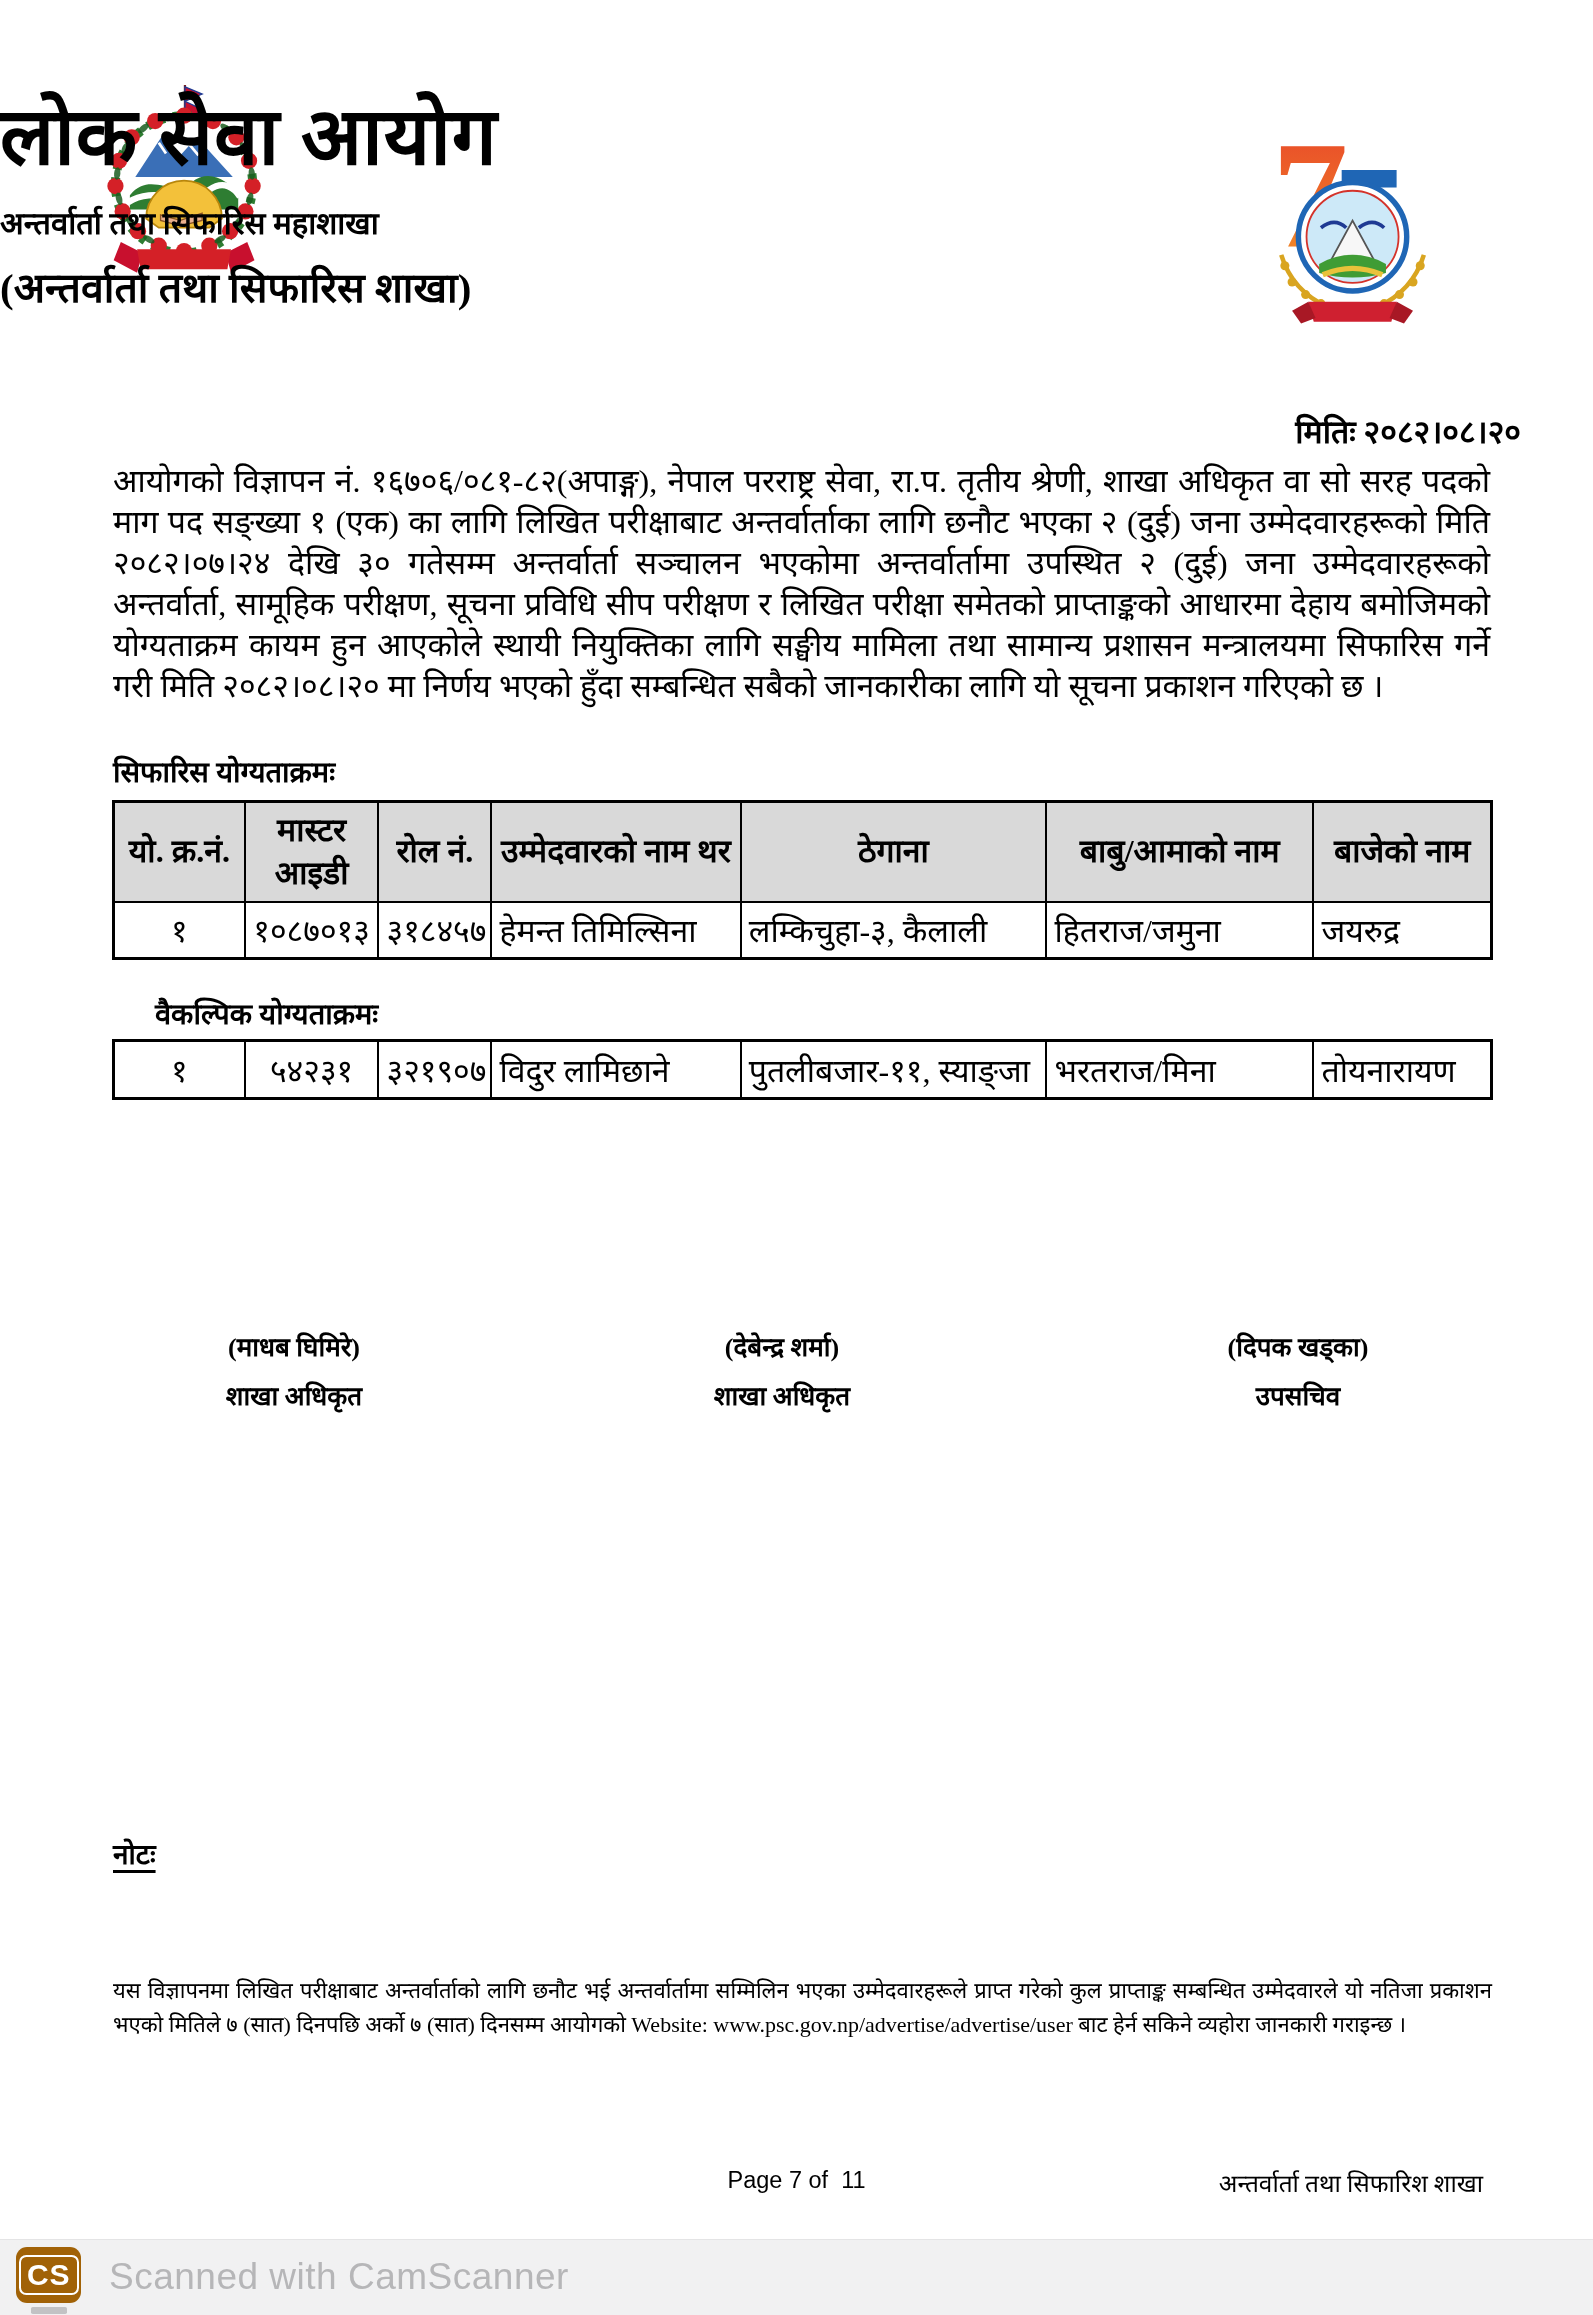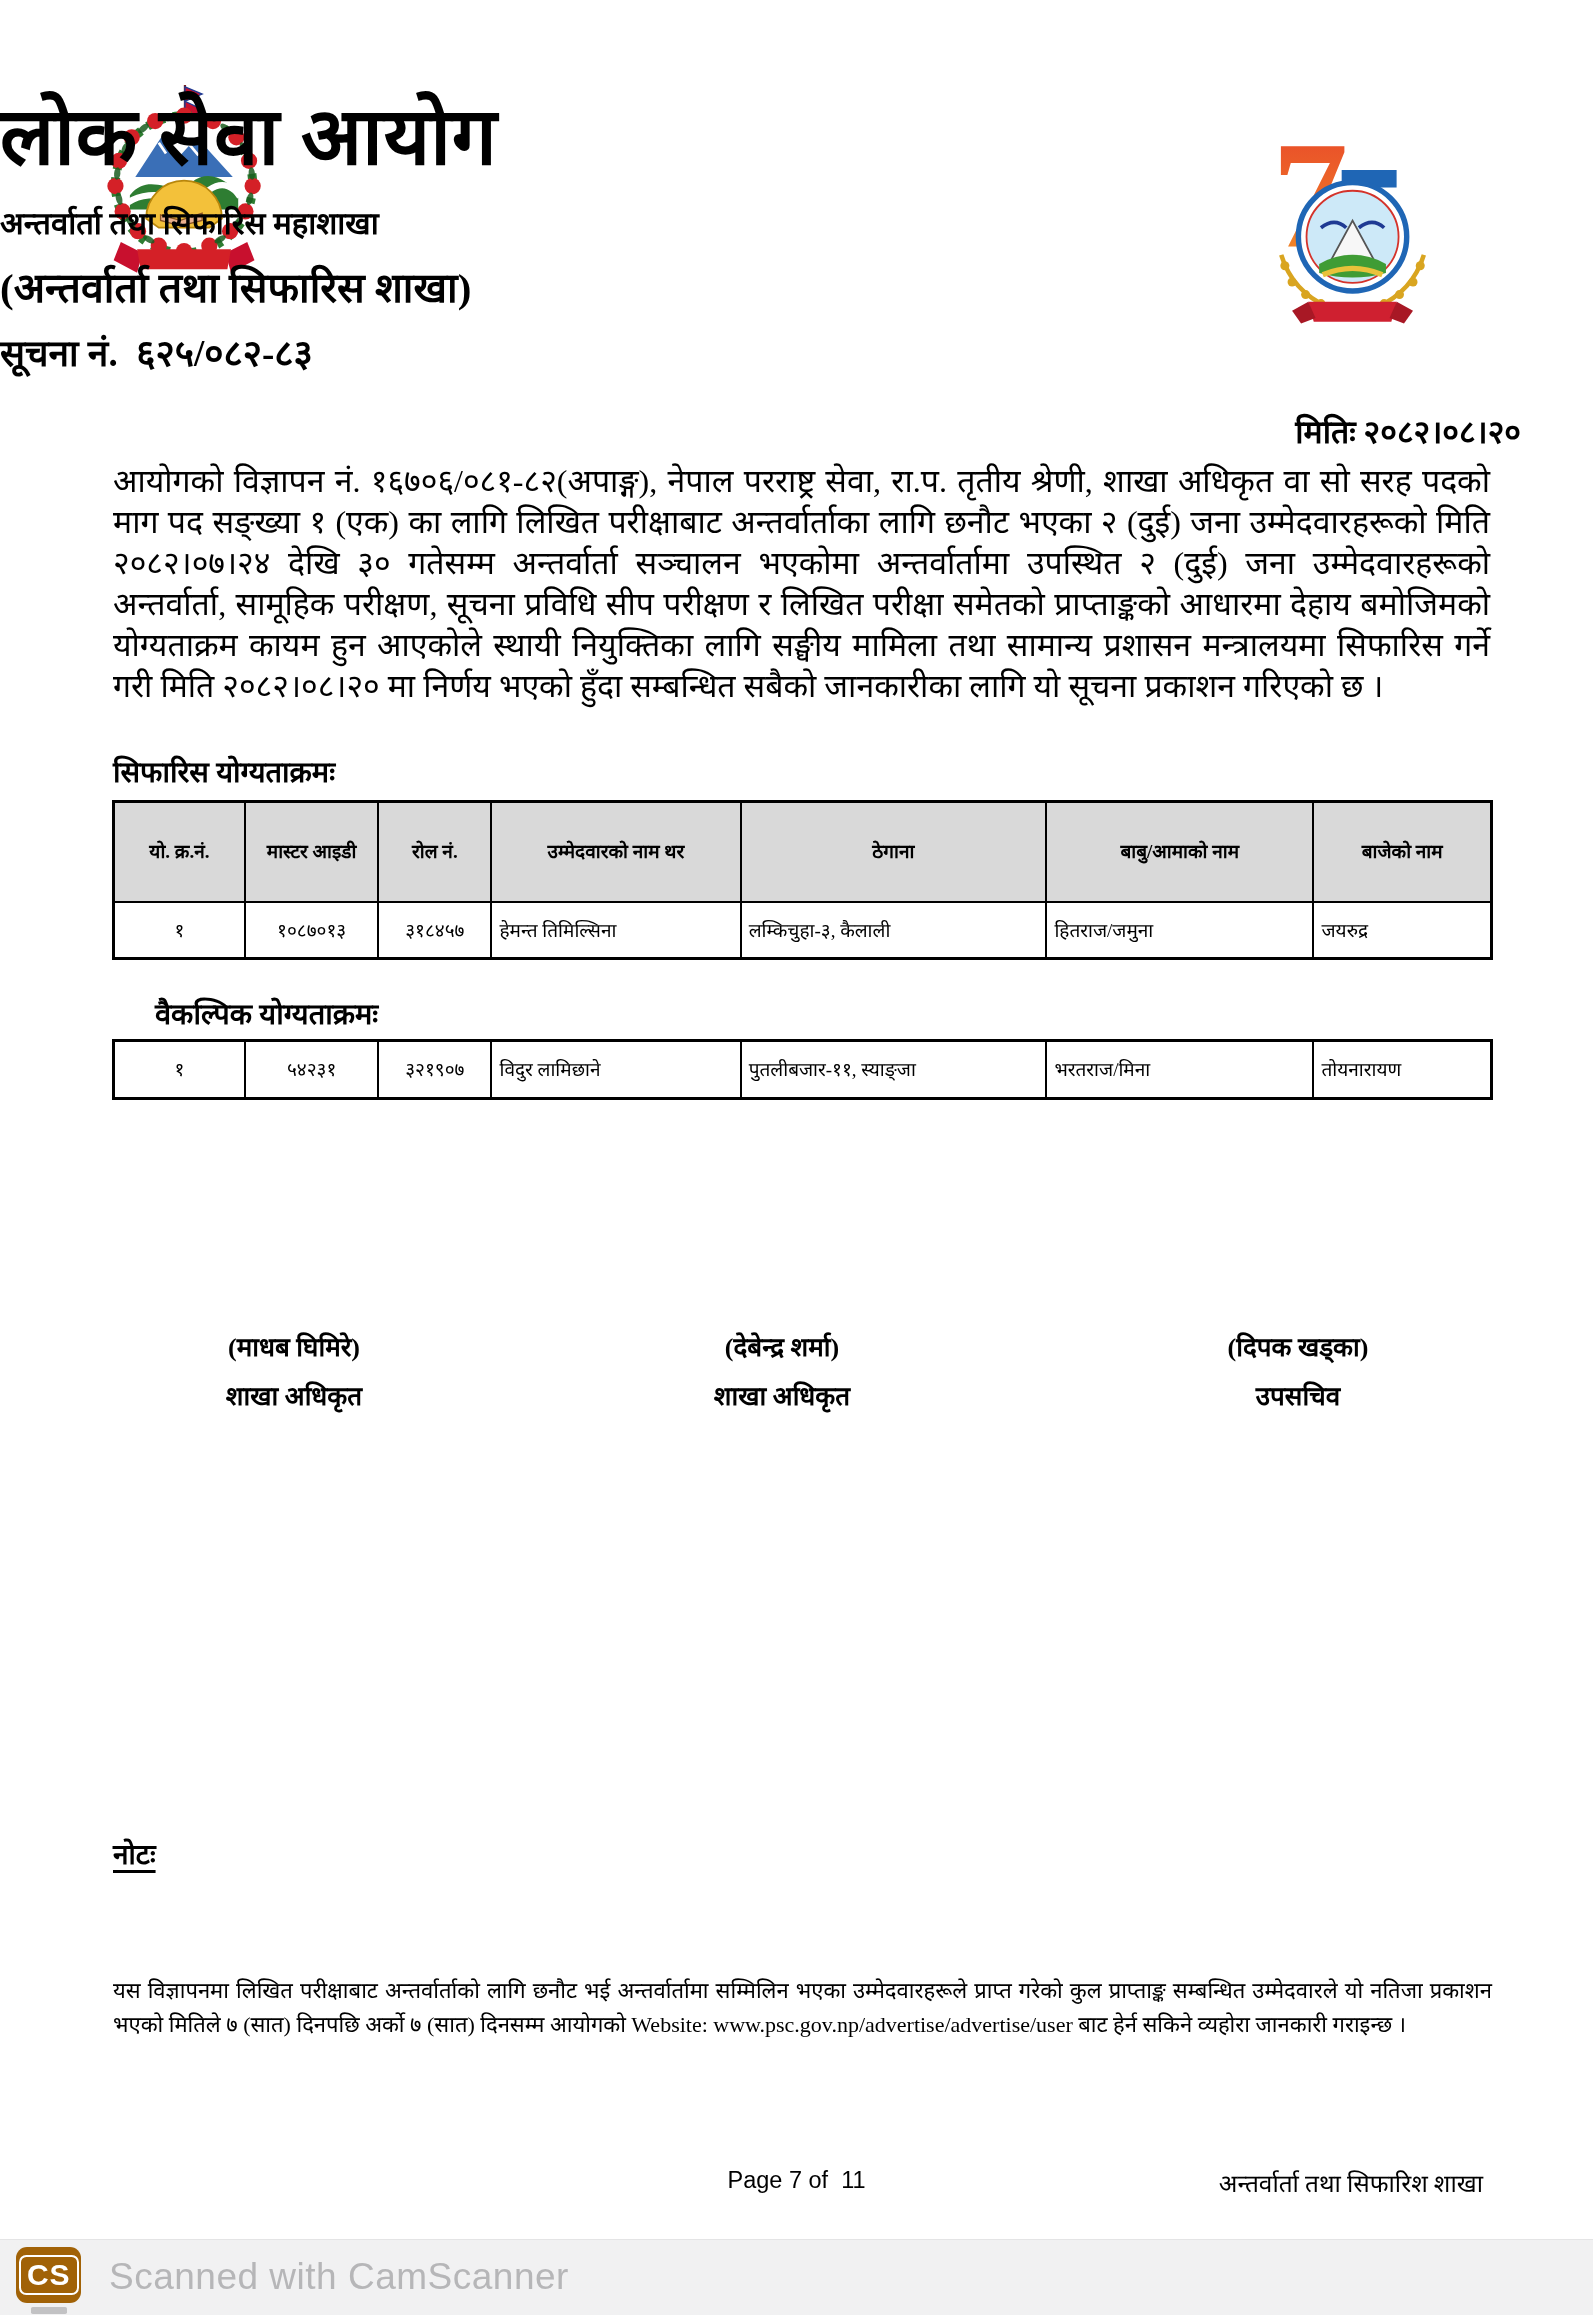--- a/index.html
+++ b/index.html
@@ -28,21 +28,21 @@
   .sec-heading {
     position:absolute; left:113px; font-size:29px; font-weight:bold;
     text-decoration-thickness:2.7px; text-underline-offset:5.4px;
   }
   .sec1 { top:751px; }
   .sec2 { top:993px;margin-left:42px; }
 
   table.rank {
     position:absolute; left:113px; width:1379px;
     border-collapse:collapse; table-layout:fixed;
-    font-size:19px;
+    font-size:32px;
   }
   .tbl1 { top:801px; }
   .tbl2 { top:1040px; }
   table.rank th, table.rank td { border:2.3px solid #000; }
   table.rank { border:2.7px solid #000; outline:1.4px solid #000; }
   table.rank th {
     background:#d9d9d9; font-weight:bold; text-align:center;
     height:94px; padding:1.8px 5.4px; line-height:1.35;
   }
   table.rank td { height:51px; padding:1.8px 7.2px; background:#fff; }
@@ -204,21 +204,20 @@
         <path d="M48,222 L30,232 L40,246 L56,240 Z" fill="#a81825"></path>
         <path d="M146,222 L164,232 L154,246 L138,240 Z" fill="#a81825"></path>
       </g>
     </svg>
   </div>
 
   <div class="header-text">
     <div class="org-title">लोक सेवा आयोग</div>
     <div class="dept">अन्तर्वार्ता तथा सिफारिस महाशाखा</div>
     <div class="branch">(अन्तर्वार्ता तथा सिफारिस शाखा)</div>
-    <div class="notice-no">सूचना नं.  ६२५/०८२-८३</div>
   </div>
 
   <div class="date-line">मितिः २०८२।०८।२०</div>
 
   <div class="paragraph">आयोगको विज्ञापन नं. १६७०६/०८१-८२(अपाङ्ग), नेपाल परराष्ट्र सेवा, रा.प. तृतीय श्रेणी, शाखा अधिकृत वा सो सरह पदको माग पद सङ्ख्या १ (एक) का लागि लिखित परीक्षाबाट अन्तर्वार्ताका लागि छनौट भएका २ (दुई) जना उम्मेदवारहरूको मिति २०८२।०७।२४ देखि ३० गतेसम्म अन्तर्वार्ता सञ्चालन भएकोमा अन्तर्वार्तामा उपस्थित २ (दुई) जना उम्मेदवारहरूको अन्तर्वार्ता, सामूहिक परीक्षण, सूचना प्रविधि सीप परीक्षण र लिखित परीक्षा समेतको प्राप्ताङ्कको आधारमा देहाय बमोजिमको योग्यताक्रम कायम हुन आएकोले स्थायी नियुक्तिका लागि सङ्घीय मामिला तथा सामान्य प्रशासन मन्त्रालयमा सिफारिस गर्ने गरी मिति २०८२।०८।२० मा निर्णय भएको हुँदा सम्बन्धित सबैको जानकारीका लागि यो सूचना प्रकाशन गरिएको छ ।</div>
 
   <div class="sec-heading sec1">सिफारिस योग्यताक्रमः</div>
   <table class="rank tbl1">
     <colgroup>
       <col style="width:9.5%">

